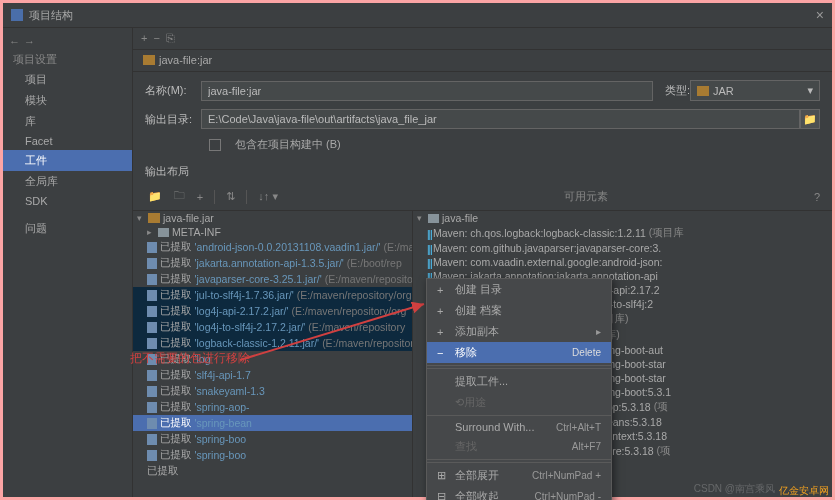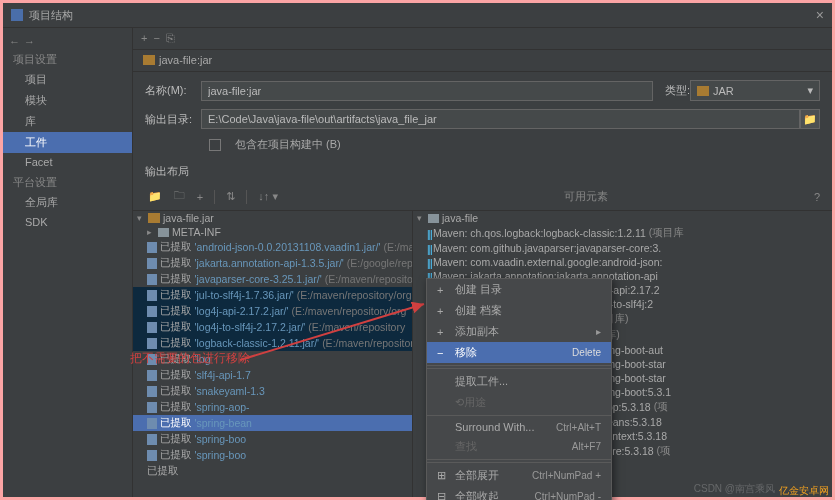--- a/index.html
+++ b/index.html
@@ -77,26 +77,26 @@
   <div class="body">
     <div class="sidebar">
       <div class="side-toolbar">
         <span>←</span>
         <span>→</span>
       </div>
       <div class="side-section">项目设置</div>
       <div class="side-item">项目</div>
       <div class="side-item">模块</div>
       <div class="side-item">库</div>
+      <div class="side-item">Facet</div>
       <div class="side-item sel">工件</div>
-      <div class="side-item">Facet</div>
-      <div class="side-section">平台设置</div>
       <div class="side-item">全局库</div>
       <div class="side-item">SDK</div>
       <div style="height:8px"></div>
+      <div class="side-item">问题</div>
     </div>
     <div class="main">
       <div class="top-toolbar">
         <span>+</span>
         <span>−</span>
         <span>⎘</span>
       </div>
       <div class="breadcrumb">
         <span class="breadcrumb-item">
             <span class="jar-icon"></span>
@@ -134,21 +134,21 @@
         <span class="tb-sep"></span>
         <span class="tb-btn">↓↑ ▾</span>
         <span class="avail-label">可用元素</span>
         <span>?</span>
       </div>
       <div class="trees">
         <div class="tree-left" id="tree-left">
             <div class="tree-item"><span class="arrow">▾</span><span class="jar-icon"></span> java-file.jar</div>
 <div class="tree-item lvl1"><span class="arrow">▸</span><span class="folder-icon"></span> META-INF</div>
             <div class="tree-item lvl1"><span class="file-icon"></span> 已提取 <span class="link-text">'android-json-0.0.20131108.vaadin1.jar/'</span> <span class="path-text">(E:/mav</span></div>
-            <div class="tree-item lvl1"><span class="file-icon"></span> 已提取 <span class="link-text">'jakarta.annotation-api-1.3.5.jar/'</span> <span class="path-text">(E:/google/rep</span></div>
+            <div class="tree-item lvl1"><span class="file-icon"></span> 已提取 <span class="link-text">'jakarta.annotation-api-1.3.5.jar/'</span> <span class="path-text">(E:/boot/rep</span></div>
             <div class="tree-item lvl1"><span class="file-icon"></span> 已提取 <span class="link-text">'javaparser-core-3.25.1.jar/'</span> <span class="path-text">(E:/maven/repositor</span></div>
             <div class="tree-item lvl1 sel"><span class="file-icon"></span> 已提取 <span class="link-text">'jul-to-slf4j-1.7.36.jar/'</span> <span class="path-text">(E:/maven/repository/org</span></div>
             <div class="tree-item lvl1 sel"><span class="file-icon"></span> 已提取 <span class="link-text">'log4j-api-2.17.2.jar/'</span> <span class="path-text">(E:/maven/repository/org</span></div>
             <div class="tree-item lvl1 sel"><span class="file-icon"></span> 已提取 <span class="link-text">'log4j-to-slf4j-2.17.2.jar/'</span> <span class="path-text">(E:/maven/repository</span></div>
             <div class="tree-item lvl1 sel"><span class="file-icon"></span> 已提取 <span class="link-text">'logback-classic-1.2.11.jar/'</span> <span class="path-text">(E:/maven/repositor</span></div>
             <div class="tree-item lvl1"><span class="file-icon"></span> 已提取 <span class="link-text">'log</span></div>
             <div class="tree-item lvl1"><span class="file-icon"></span> 已提取 <span class="link-text">'slf4j-api-1.7</span></div>
             <div class="tree-item lvl1"><span class="file-icon"></span> 已提取 <span class="link-text">'snakeyaml-1.3</span></div>
             <div class="tree-item lvl1"><span class="file-icon"></span> 已提取 <span class="link-text">'spring-aop-</span></div>
             <div class="tree-item lvl1 hl"><span class="file-icon"></span> 已提取 <span class="link-text">'spring-bean</span></div>

